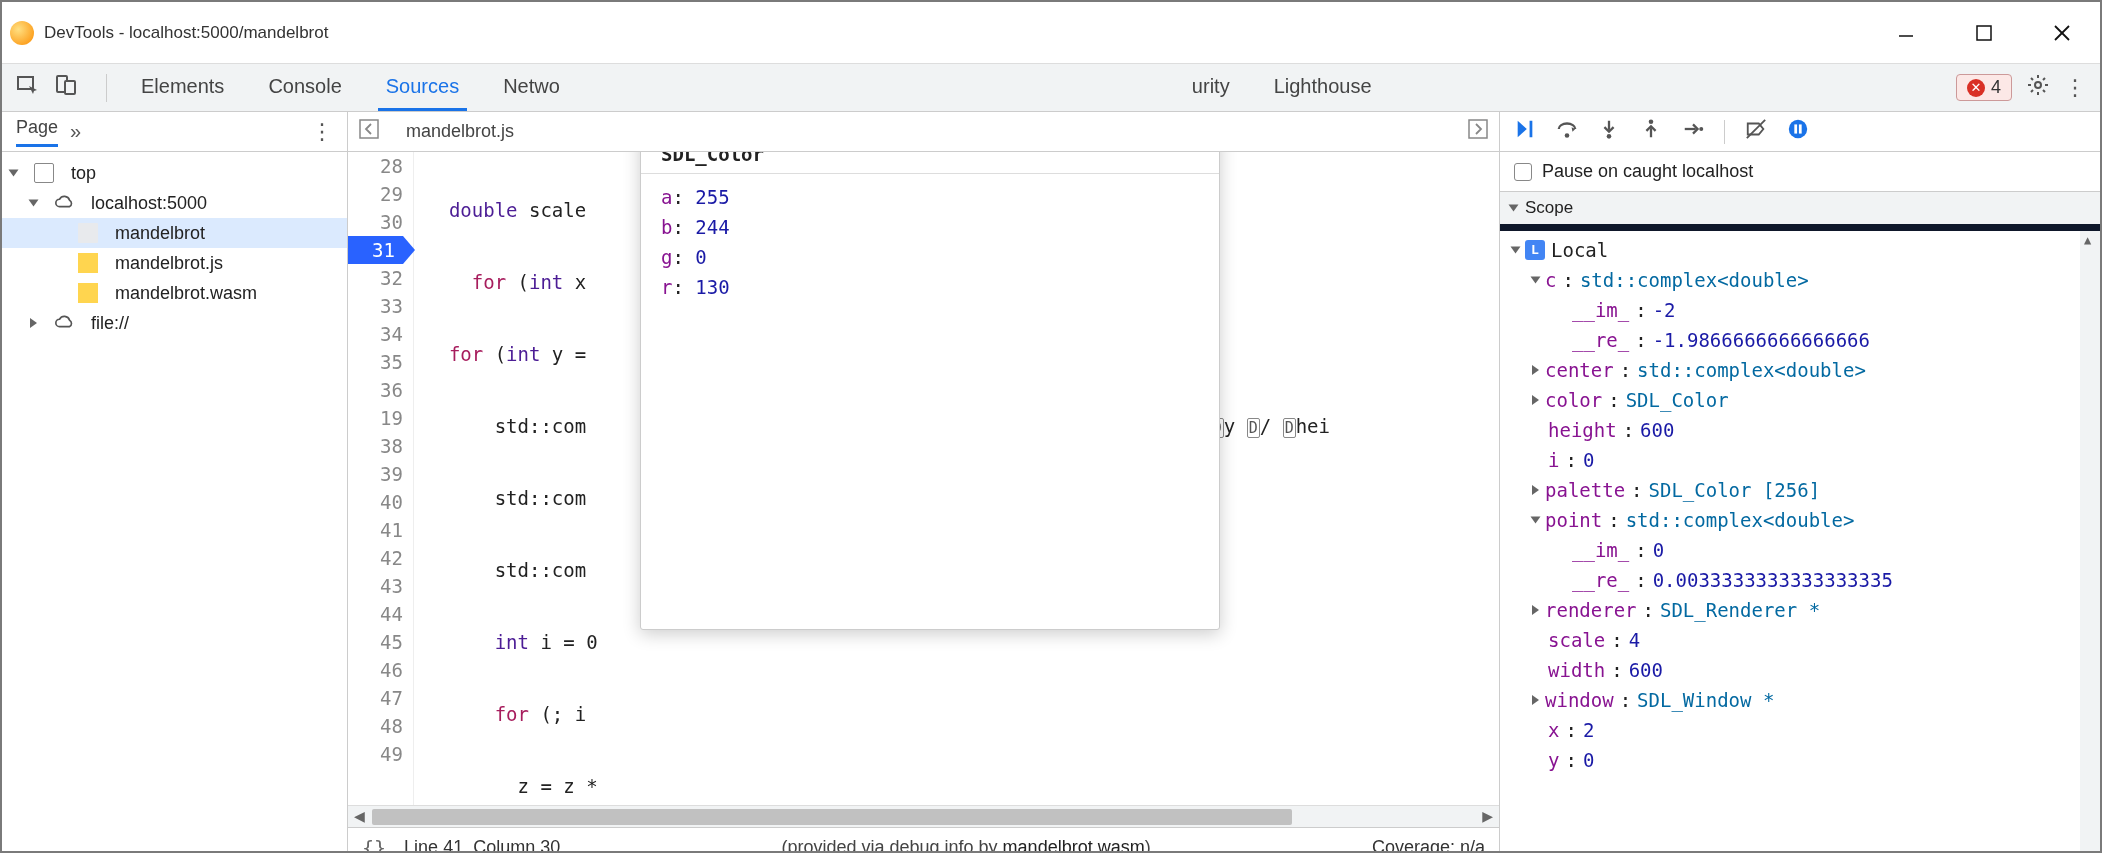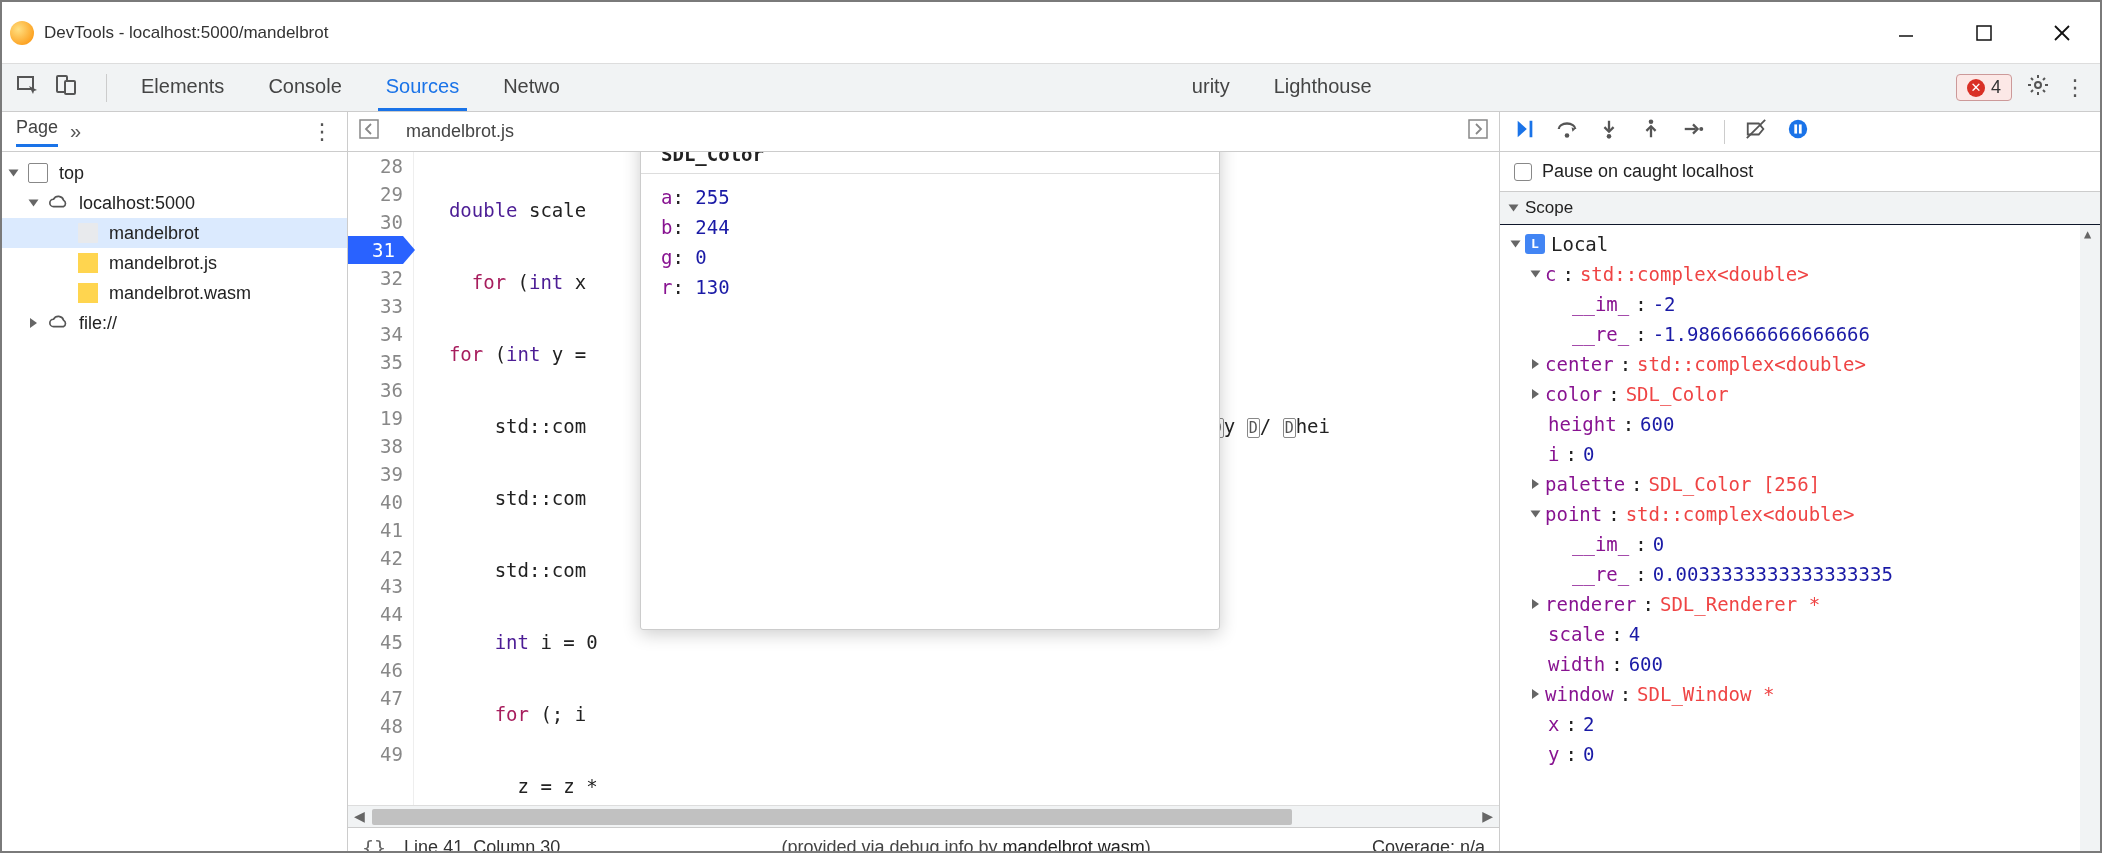--- a/index.html
+++ b/index.html
@@ -16,21 +16,21 @@
 .tab { font-size: 20px; color: #444; padding: 0 8px; height: 100%; display: flex; align-items: center; border-bottom: 3px solid transparent; cursor: default; }
 .tab.active { color: #1a73e8; border-bottom-color: #1a73e8; }
 .tabbar .right { margin-left: auto; display: flex; align-items: center; gap: 14px; }
 .err-badge { border: 1px solid #c99; background: #fce8e6; border-radius: 4px; padding: 2px 10px; display: flex; align-items: center; gap: 6px; font-size: 18px; color: #333; }
 .err-badge .circ { width: 18px; height: 18px; border-radius: 50%; background: #d93025; color: #fff; font-size: 13px; display: flex; align-items: center; justify-content: center; }
 .main { display: flex; height: calc(100% - 46px - 48px); }
 .leftpane { width: 346px; border-right: 1px solid #ccc; display: flex; flex-direction: column; }
 .leftpane .hdr { height: 40px; display: flex; align-items: center; padding: 0 14px; border-bottom: 1px solid #ccc; gap: 12px; }
 .leftpane .hdr .page-tab { color: #444; font-size: 18px; border-bottom: 3px solid #1a73e8; padding-bottom: 6px; }
 .tree { padding: 6px 0; font-size: 18px; }
-.tree-row { display: flex; align-items: center; height: 30px; padding-left: var(--ind,8px); gap: 11px; }
+.tree-row { display: flex; align-items: center; height: 30px; padding-left: var(--ind,8px); gap: 17px; }
 .tree-row.sel { background: #dbeafe; }
 .tri { width: 0; height: 0; border-left: 7px solid #666; border-top: 5px solid transparent; border-bottom: 5px solid transparent; display: inline-block; }
 .tri.open { transform: rotate(90deg); }
 .ficon { width: 20px; height: 20px; display: inline-block; }
 .ficon.folder { border: 1px solid #888; border-radius: 2px; background: #fff; }
 .ficon.cloud svg { width: 22px; height: 18px; }
 .ficon.file { background: #e8eaed; border-radius: 1px; }
 .ficon.jsfile { background: #ffd54f; }
 .centerpane { flex: 1; display: flex; flex-direction: column; border-right: 1px solid #ccc; position: relative; min-width: 0; }
 .filetabs { height: 40px; display: flex; align-items: center; border-bottom: 1px solid #ccc; padding: 0 10px; gap: 16px; }
@@ -58,29 +58,29 @@
 .statusbar { height: 40px; border-top: 1px solid #ccc; display: flex; align-items: center; padding: 0 14px; font-size: 18px; color: #333; background: #fff; }
 .statusbar .brace { font-family: Consolas, monospace; font-size: 20px; color: #666; margin-right: 18px; }
 .statusbar .mid { flex: 1; text-align: center; color: #444; }
 .statusbar .link { color: #222; text-decoration: underline; }
 .rightpane { width: 600px; display: flex; flex-direction: column; }
 .dbgbar { height: 40px; border-bottom: 1px solid #ccc; display: flex; align-items: center; gap: 20px; padding: 0 14px; }
 .dbgbar svg { width: 22px; height: 22px; }
 .dbgbar .sep { width: 1px; height: 24px; background: #ccc; }
 .pause-check { height: 40px; display: flex; align-items: center; gap: 10px; padding: 0 14px; font-size: 18px; border-bottom: 1px solid #ccc; }
 .pause-check .cb { width: 18px; height: 18px; border: 1px solid #888; border-radius: 3px; }
-.scope-hdr { height: 32px; background: #f1f3f4; border-bottom: 1px solid #0f172a; display: flex; align-items: center; padding: 16px 10px; font-size: 17px; }
+.scope-hdr { height: 32px; background: #f1f3f4; border-bottom: 7px solid #0f172a; display: flex; align-items: center; padding: 16px 10px; font-size: 17px; }
 .scope-body { flex: 1; overflow: hidden; font-family: Consolas, monospace; font-size: 19px; padding: 4px 0; position: relative; }
 .srow { height: 30px; line-height: 30px; padding-left: var(--ind,10px); display: flex; align-items: center; gap: 6px; }
 .srow .tri2 { width: 0; height: 0; border-left: 7px solid #666; border-top: 5px solid transparent; border-bottom: 5px solid transparent; display: inline-block; }
 .srow .tri2.open { transform: rotate(90deg); }
 .lbadge { width: 20px; height: 20px; background: #4285f4; color: #fff; font-size: 13px; font-weight: bold; display: inline-flex; align-items: center; justify-content: center; border-radius: 3px; }
 .key { color: #881391; }
 .val-num { color: #1a1aa6; }
-.val-txt { color: #ef4444; }
+.val-txt { color: #0369a1; }
 .rightpane .vscroll { position: absolute; right: 0; top: 0; width: 20px; bottom: 0; background: #f1f3f4;}
 .dots-icon { font-size: 22px; color: #555; }
 </style>
 </head>
 <body>
 
 <div class="titlebar">
   <div class="app-icon"></div>
   <div class="title">DevTools - localhost:5000/mandelbrot</div>
   <div class="win-controls">

